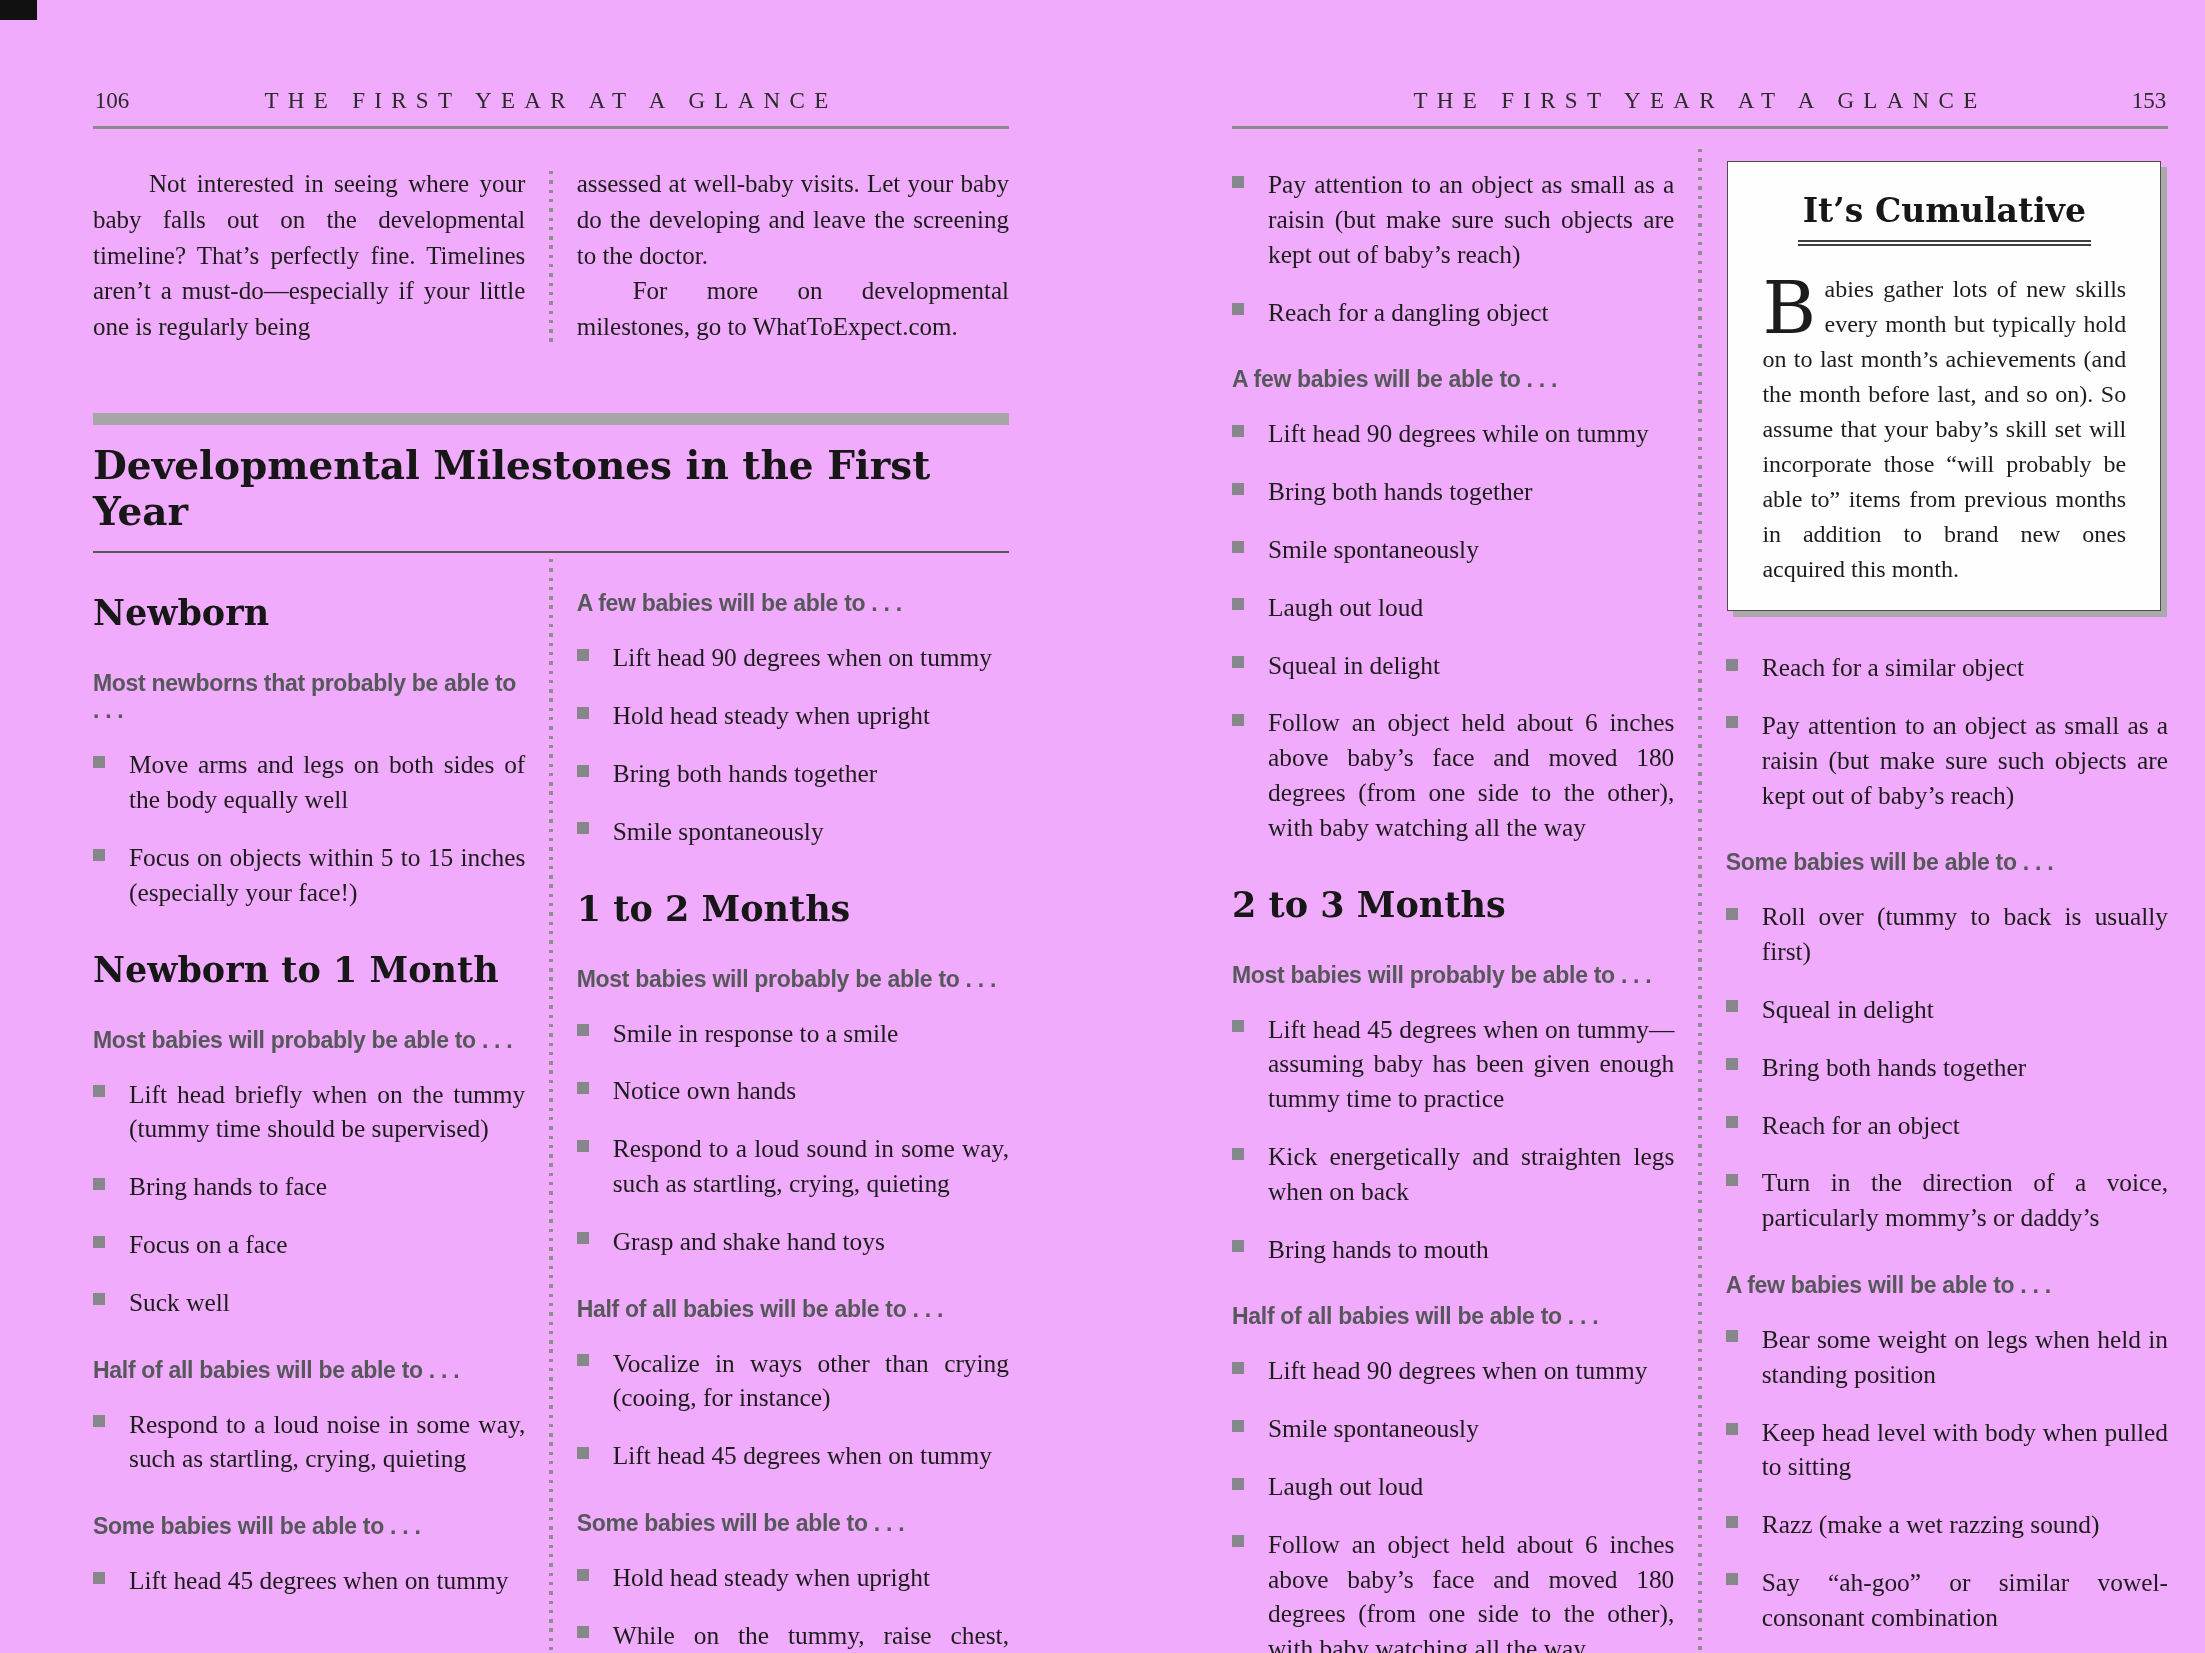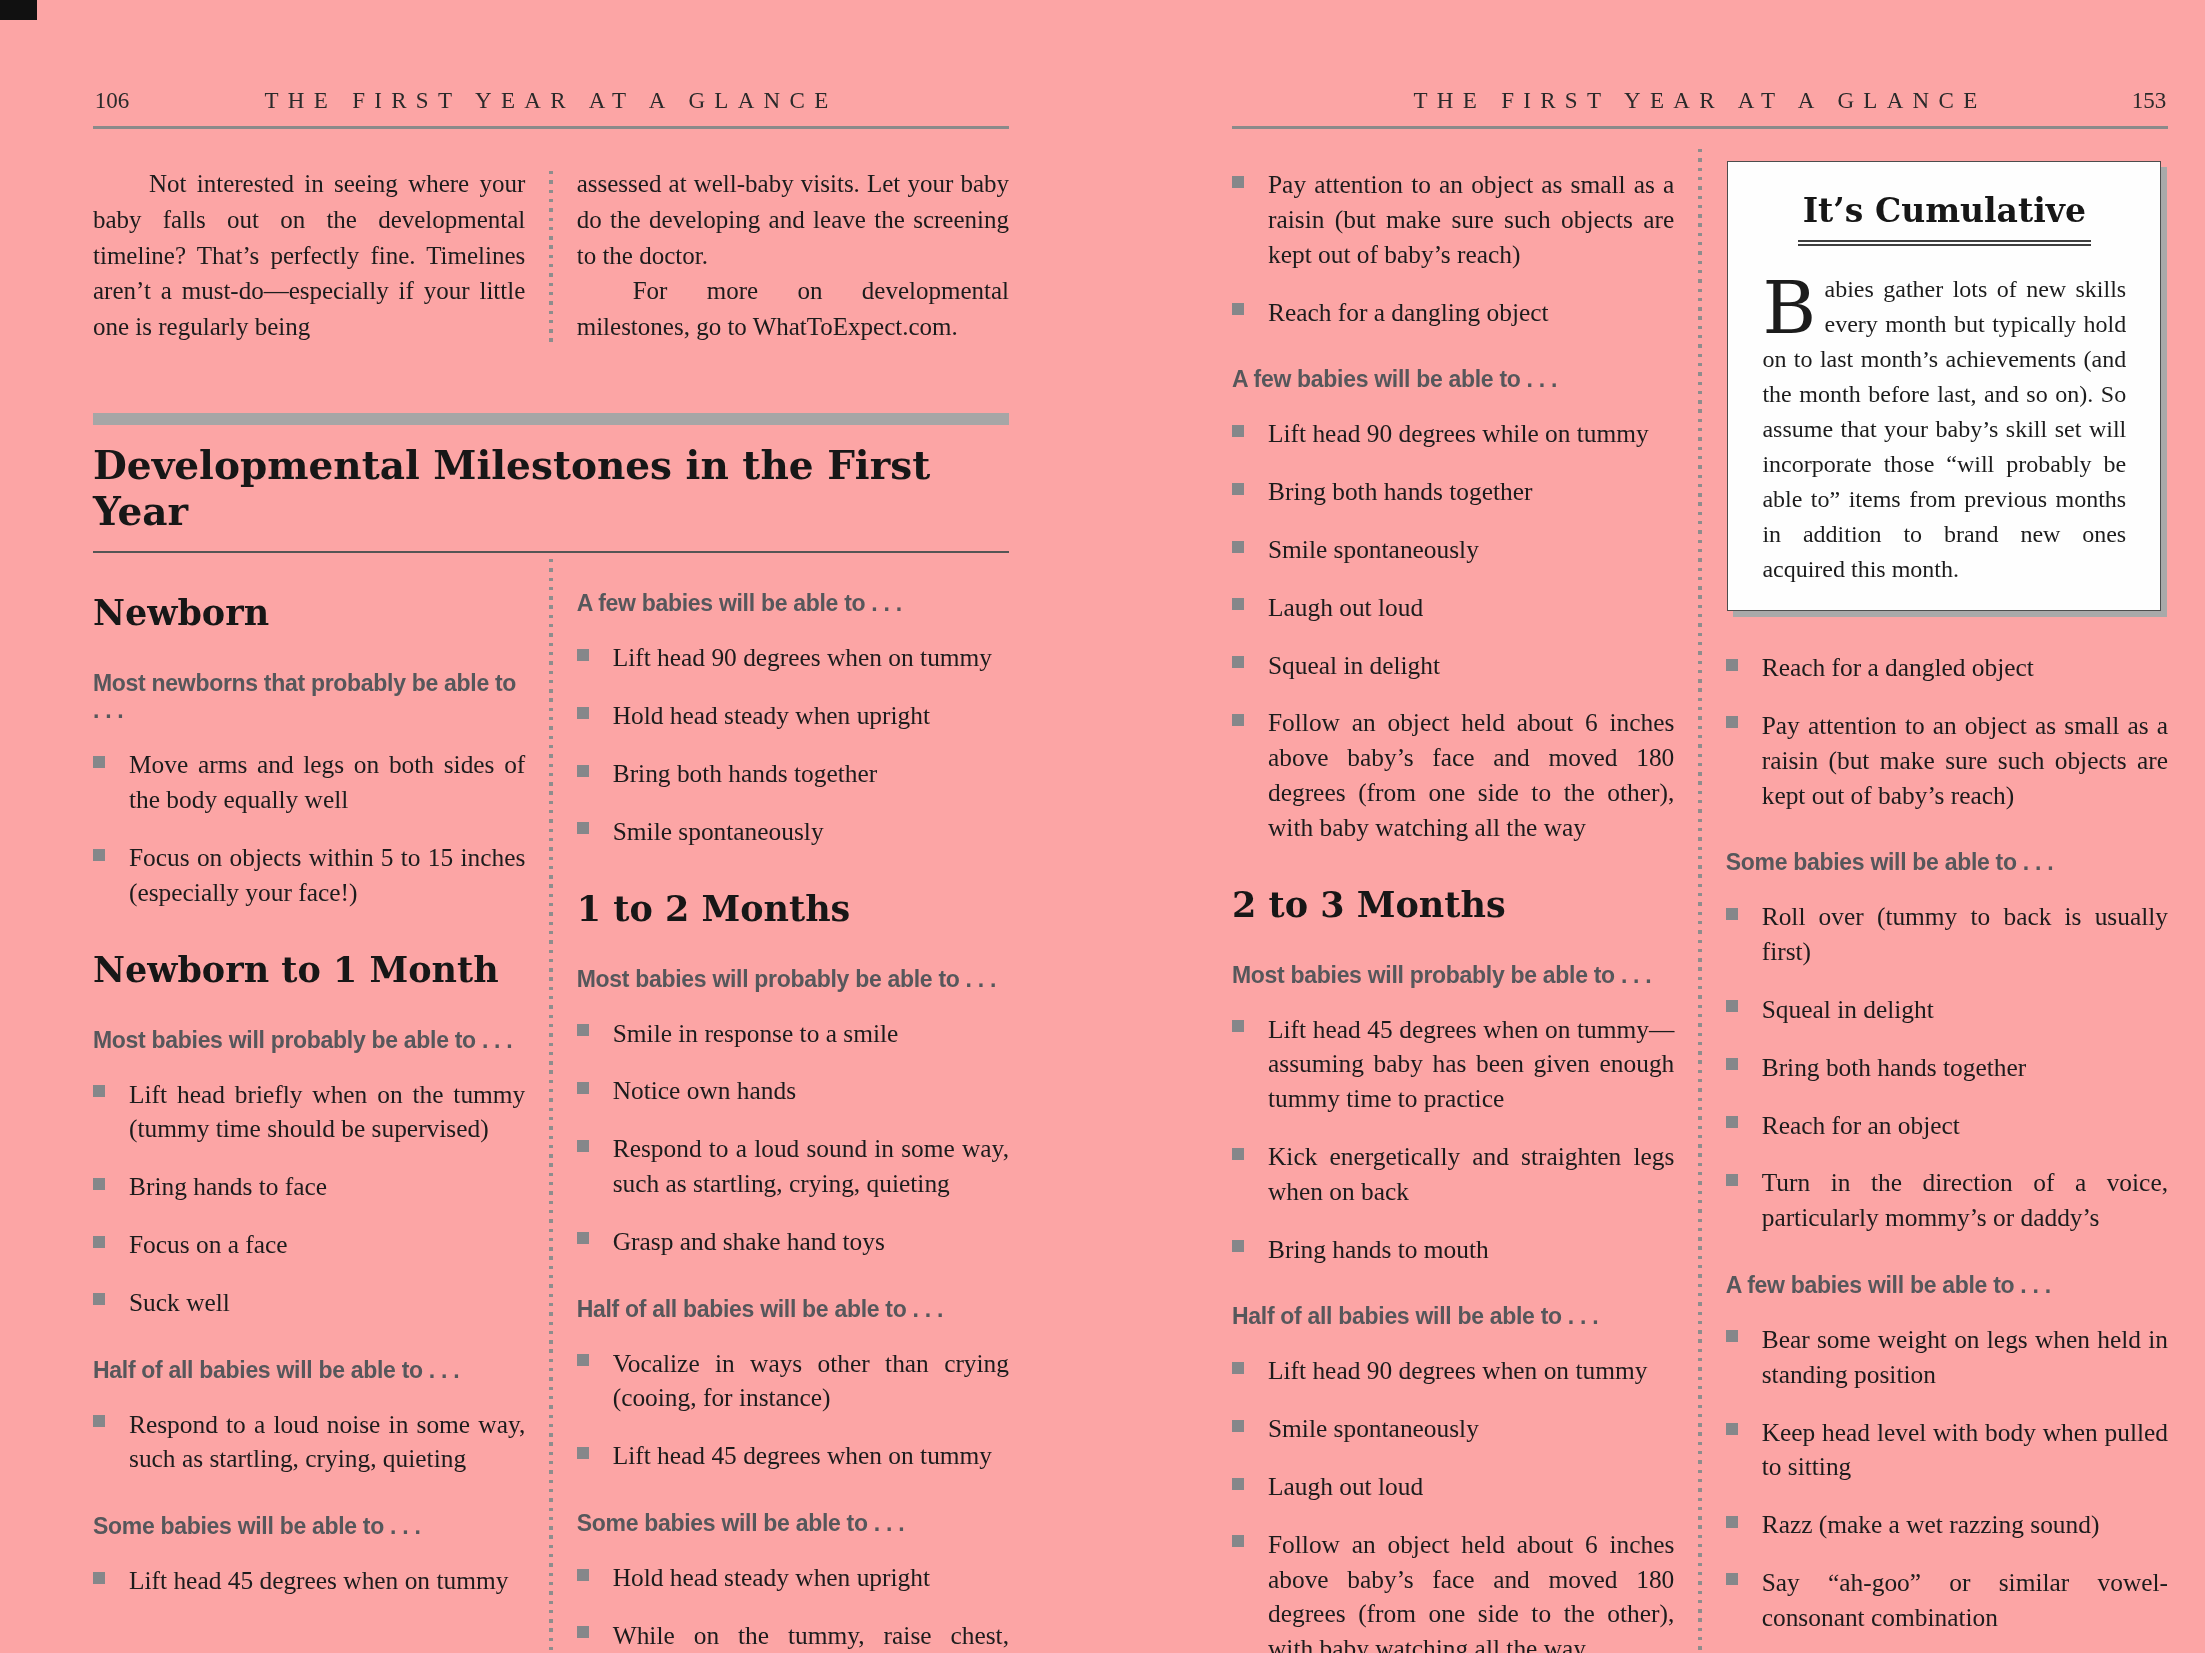--- a/index.html
+++ b/index.html
@@ -1,16 +1,16 @@
 <!DOCTYPE html>
 <html style="font-size:13.6px"><head>
 <meta charset="utf-8">
 <style>
   html,body{margin:0;padding:0;background:#ffffff;}
-  #canvas{position:relative;width:2205px;height:1654px;background:#fca5a5;overflow:hidden;
+  #canvas{position:relative;width:2205px;height:1654px;background:#f0abfc;overflow:hidden;
           font-family:"Liberation Serif", serif;color:#1c1c1c;}
   .scan-mark{position:absolute;left:0;top:0;width:37px;height:20.4px;background:#111;}
 
   .page{position:absolute;top:0;}
   .page-106{left:93px;width:916px;}
   .page-107{left:1232px;width:936px;}
 
   .pg-header{position:relative;height:126px;border-bottom:3.4px solid #8a8a8a;}
   .running-head{position:absolute;bottom:12px;left:0;right:0;text-align:center;
                 font-size:23px;letter-spacing:9.3px;color:#2a2a2a;white-space:nowrap;}
@@ -153,21 +153,21 @@
         </div>
       <div class="v-dotted"></div>
       <div class="col">
         <div class="cumulative-box">
           <div class="box-title-wrap">
             <span class="box-title">It’s Cumulative</span>
           </div>
           <p class="box-body">Babies gather lots of new skills every month but typically hold on to last month’s achievements (and the month before last, and so on). So assume that your baby’s skill set will incorporate those “will probably be able to” items from previous months in addition to brand new ones acquired this month.</p>
         </div>
         <div>
-            <div class="milestone-item"><span class="bullet-sq"></span><span class="item-text">Reach for a dangled object</span></div>
+            <div class="milestone-item"><span class="bullet-sq"></span><span class="item-text">Reach for a similar object</span></div>
             <div class="milestone-item"><span class="bullet-sq"></span><span class="item-text">Pay attention to an object as small as a raisin (but make sure such objects are kept out of baby’s reach)</span></div>
             <div class="subhead">Some babies will be able to . . .</div>
             <div class="milestone-item"><span class="bullet-sq"></span><span class="item-text">Roll over (tummy to back is usually first)</span></div>
             <div class="milestone-item"><span class="bullet-sq"></span><span class="item-text">Squeal in delight</span></div>
             <div class="milestone-item"><span class="bullet-sq"></span><span class="item-text">Bring both hands together</span></div>
             <div class="milestone-item"><span class="bullet-sq"></span><span class="item-text">Reach for an object</span></div>
             <div class="milestone-item"><span class="bullet-sq"></span><span class="item-text">Turn in the direction of a voice, particularly mommy’s or daddy’s</span></div>
             <div class="subhead">A few babies will be able to . . .</div>
             <div class="milestone-item"><span class="bullet-sq"></span><span class="item-text">Bear some weight on legs when held in standing position</span></div>
             <div class="milestone-item"><span class="bullet-sq"></span><span class="item-text">Keep head level with body when pulled to sitting</span></div>

